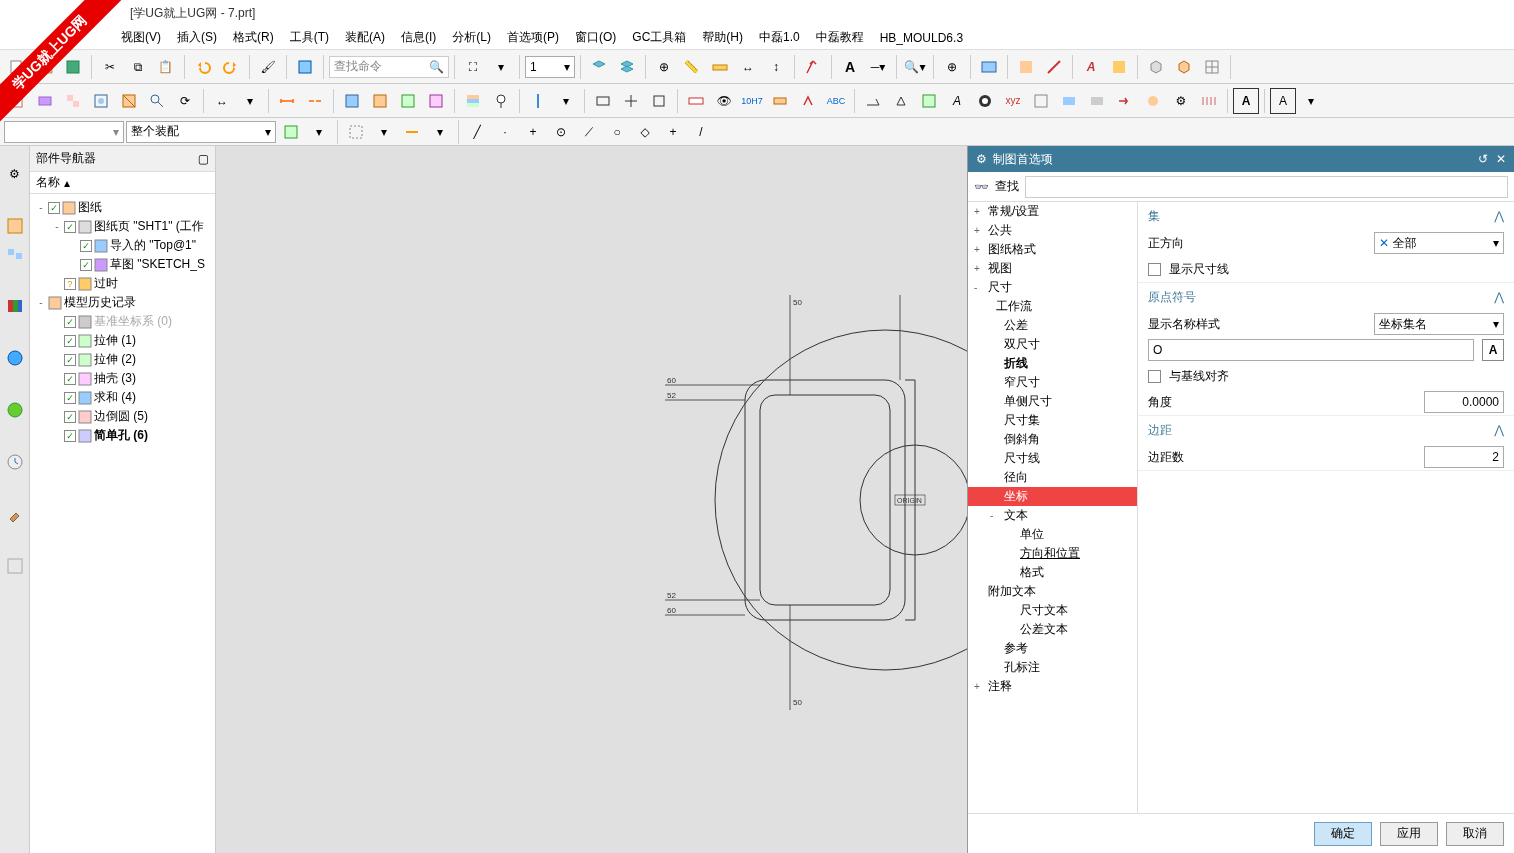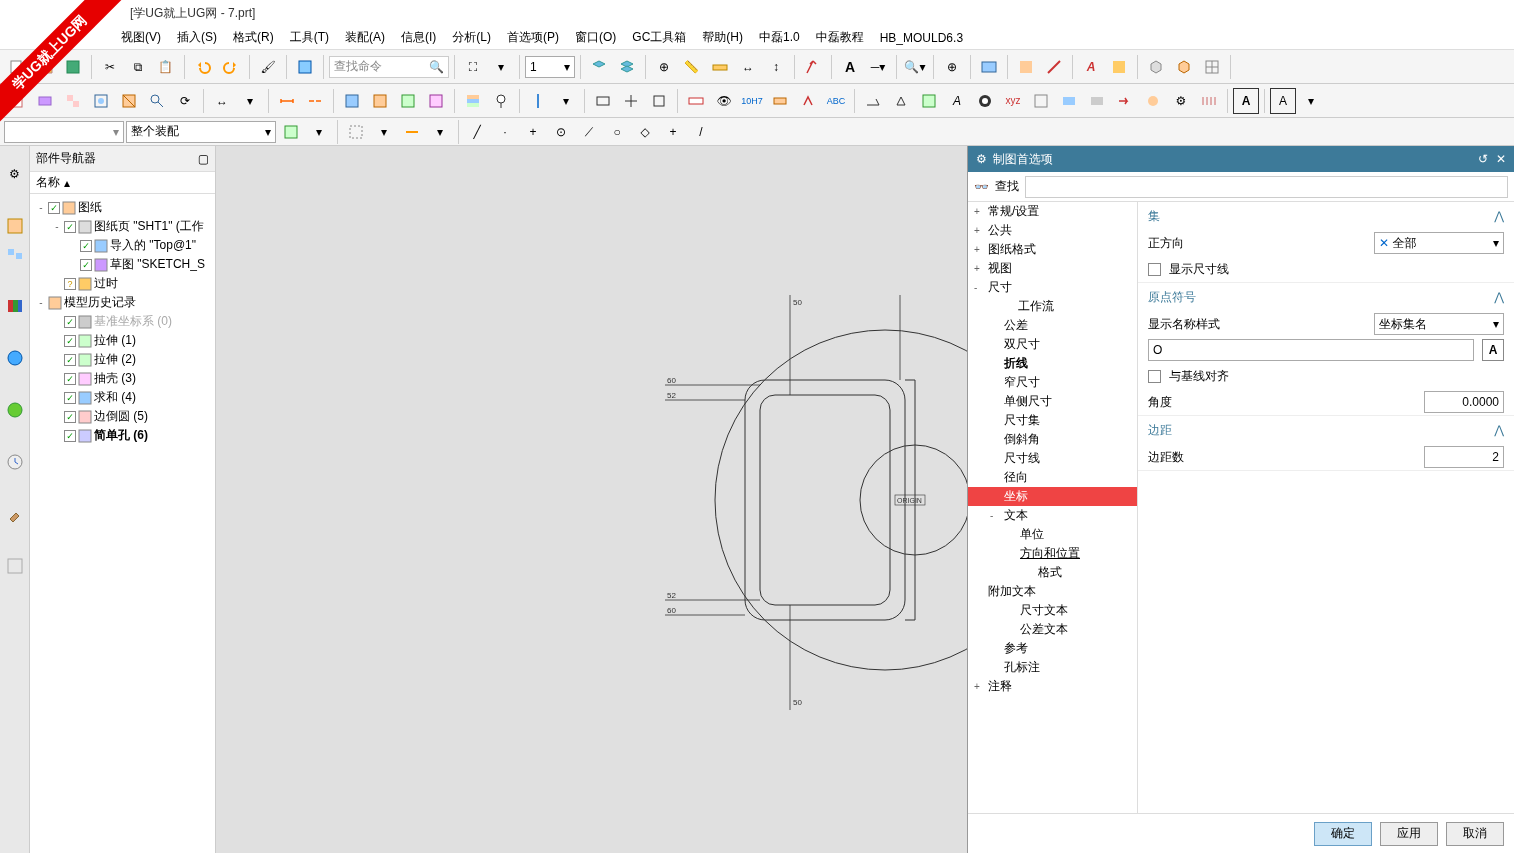--- a/index.html
+++ b/index.html
@@ -713,21 +713,21 @@
               <span>图纸格式</span>
             </div>
             <div class="lrow" style="padding-left: 6px;">
               <span style="width: 10px; font-size: 10px; color: rgb(102, 102, 102);">+</span>
               <span>视图</span>
             </div>
             <div class="lrow" style="padding-left: 6px;">
               <span style="width: 10px; font-size: 10px; color: rgb(102, 102, 102);">-</span>
               <span>尺寸</span>
             </div>
-            <div class="lrow" style="padding-left: 36px;">
+            <div class="lrow" style="padding-left: 14px;">
               <span style="width: 10px; font-size: 10px; color: rgb(102, 102, 102);"></span>
               <span>工作流</span>
             </div>
             <div class="lrow" style="padding-left: 22px;">
               <span style="width: 10px; font-size: 10px; color: rgb(102, 102, 102);"></span>
               <span>公差</span>
             </div>
             <div class="lrow" style="padding-left: 22px;">
               <span style="width: 10px; font-size: 10px; color: rgb(102, 102, 102);"></span>
               <span>双尺寸</span>
@@ -769,21 +769,21 @@
               <span>文本</span>
             </div>
             <div class="lrow" style="padding-left: 38px;">
               <span style="width: 10px; font-size: 10px; color: rgb(102, 102, 102);"></span>
               <span>单位</span>
             </div>
             <div class="lrow" style="padding-left: 38px; text-decoration: underline;">
               <span style="width: 10px; font-size: 10px; color: rgb(102, 102, 102);"></span>
               <span>方向和位置</span>
             </div>
-            <div class="lrow" style="padding-left: 56px;">
+            <div class="lrow" style="padding-left: 38px;">
               <span style="width: 10px; font-size: 10px; color: rgb(102, 102, 102);"></span>
               <span>格式</span>
             </div>
             <div class="lrow" style="">
               <span style="width: 10px; font-size: 10px; color: rgb(102, 102, 102);"></span>
               <span>附加文本</span>
             </div>
             <div class="lrow" style="padding-left: 38px;">
               <span style="width: 10px; font-size: 10px; color: rgb(102, 102, 102);"></span>
               <span>尺寸文本</span>

